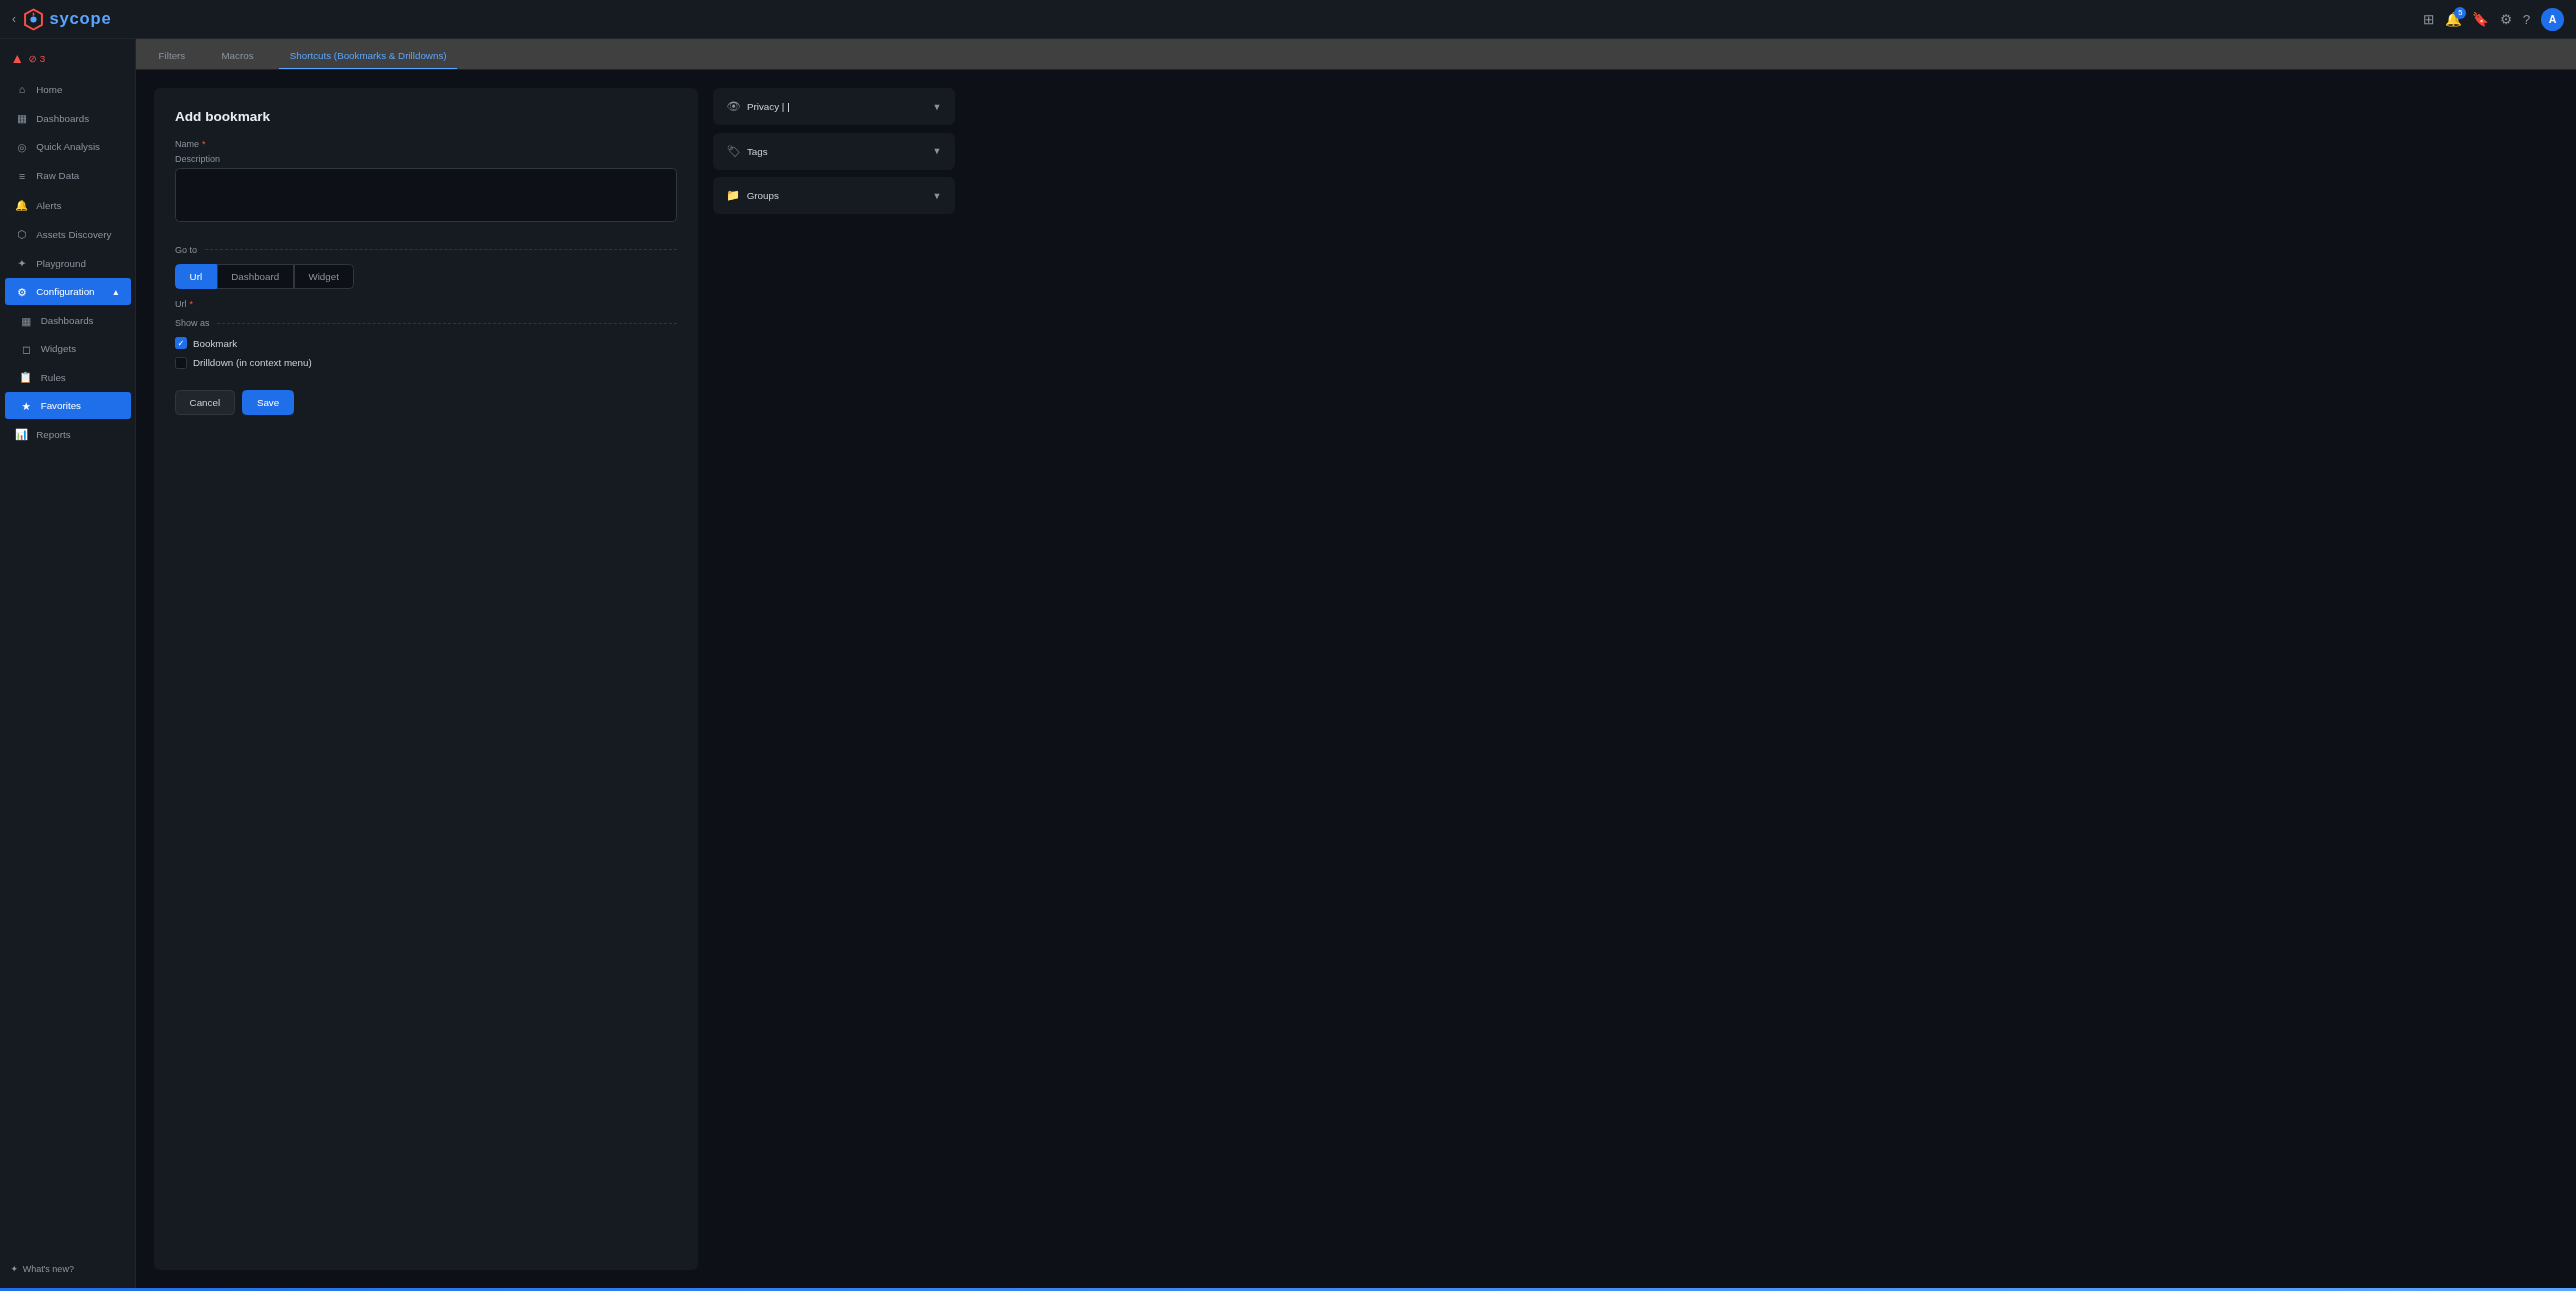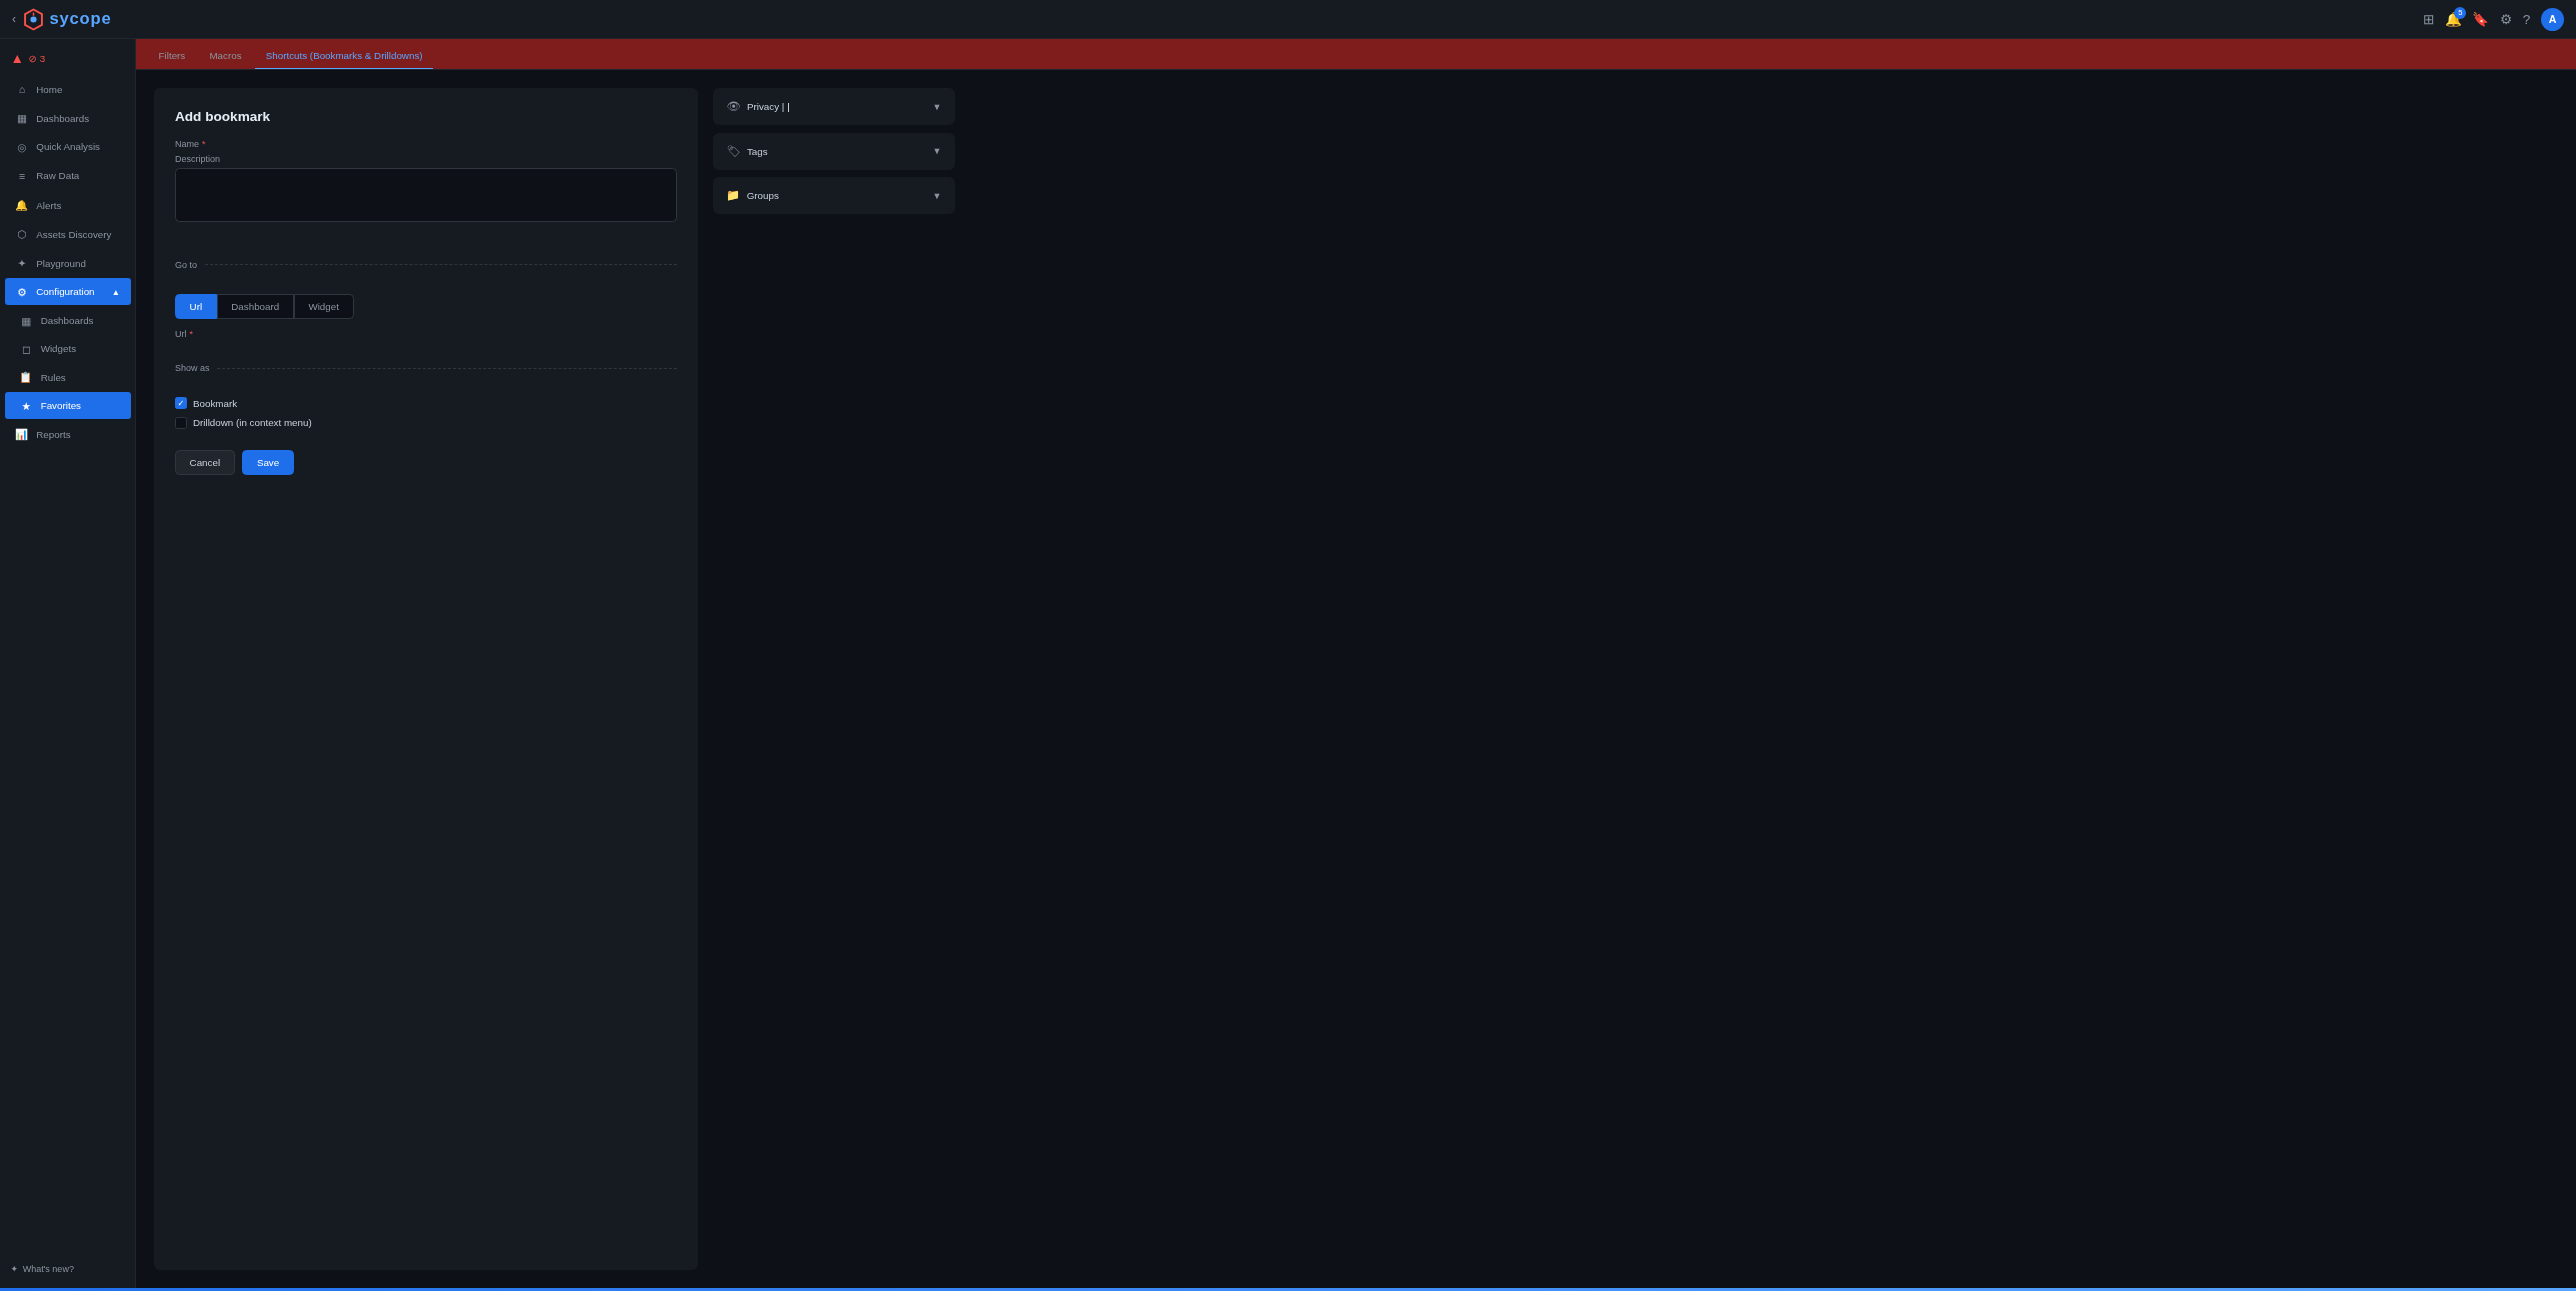--- a/index.html
+++ b/index.html
@@ -79,25 +79,25 @@
     .sidebar-sub .sidebar-item { padding-left: 15px; }
     .sidebar-sub .sidebar-item.active2 { background: #1f6feb; color: #fff; }
     .sidebar-spacer { flex: 1; }
     .sidebar-bottom { padding: 7.6px 10.6px; color: #8b949e; font-size: 9px; display: flex; align-items: center; gap: 4.5px; cursor: pointer; }
 
     
     .main { flex: 1; display: flex; flex-direction: column; overflow: hidden; background: #0d1117; }
 
     
     .tabbar {
-      background: #7f1d1d;
+      background: #404040;
       border-bottom: 0.8px solid #21262d;
       display: flex;
       padding: 0 12px;
-      gap: 3px;
+      gap: 15px;
       flex-shrink: 0;
       text-align: right;
     }
     .tab {
       padding: 10.6px 10.6px 7.6px;
       font-size: 9.8px;
       color: #8b949e;
       cursor: pointer;
       border-bottom: 1.5px solid transparent;
     }
@@ -142,21 +142,21 @@
       padding: 7.6px 9px;
       color: #c9d1d9;
       font-size: 9.8px;
       outline: none;
       resize: none;
       height: 54px;
       margin-bottom: 10.6px;
     }
     .divider-label {
       display: flex; align-items: center; gap: 7.6px;
-      margin: 24px 0;
+      margin: 9px 0;
       color: #8b949e; font-size: 9px;
     }
     .divider-line { flex: 1; height: 0.8px; border-top: 0.8px dashed #30363d; }
     .go-to-buttons { display: flex; gap: 0; margin-bottom: 10.6px; }
     .goto-btn {
       padding: 6px 13.6px;
       font-size: 9.8px;
       border: 0.8px solid #30363d;
       background: #0d1117;
       color: #8b949e;

